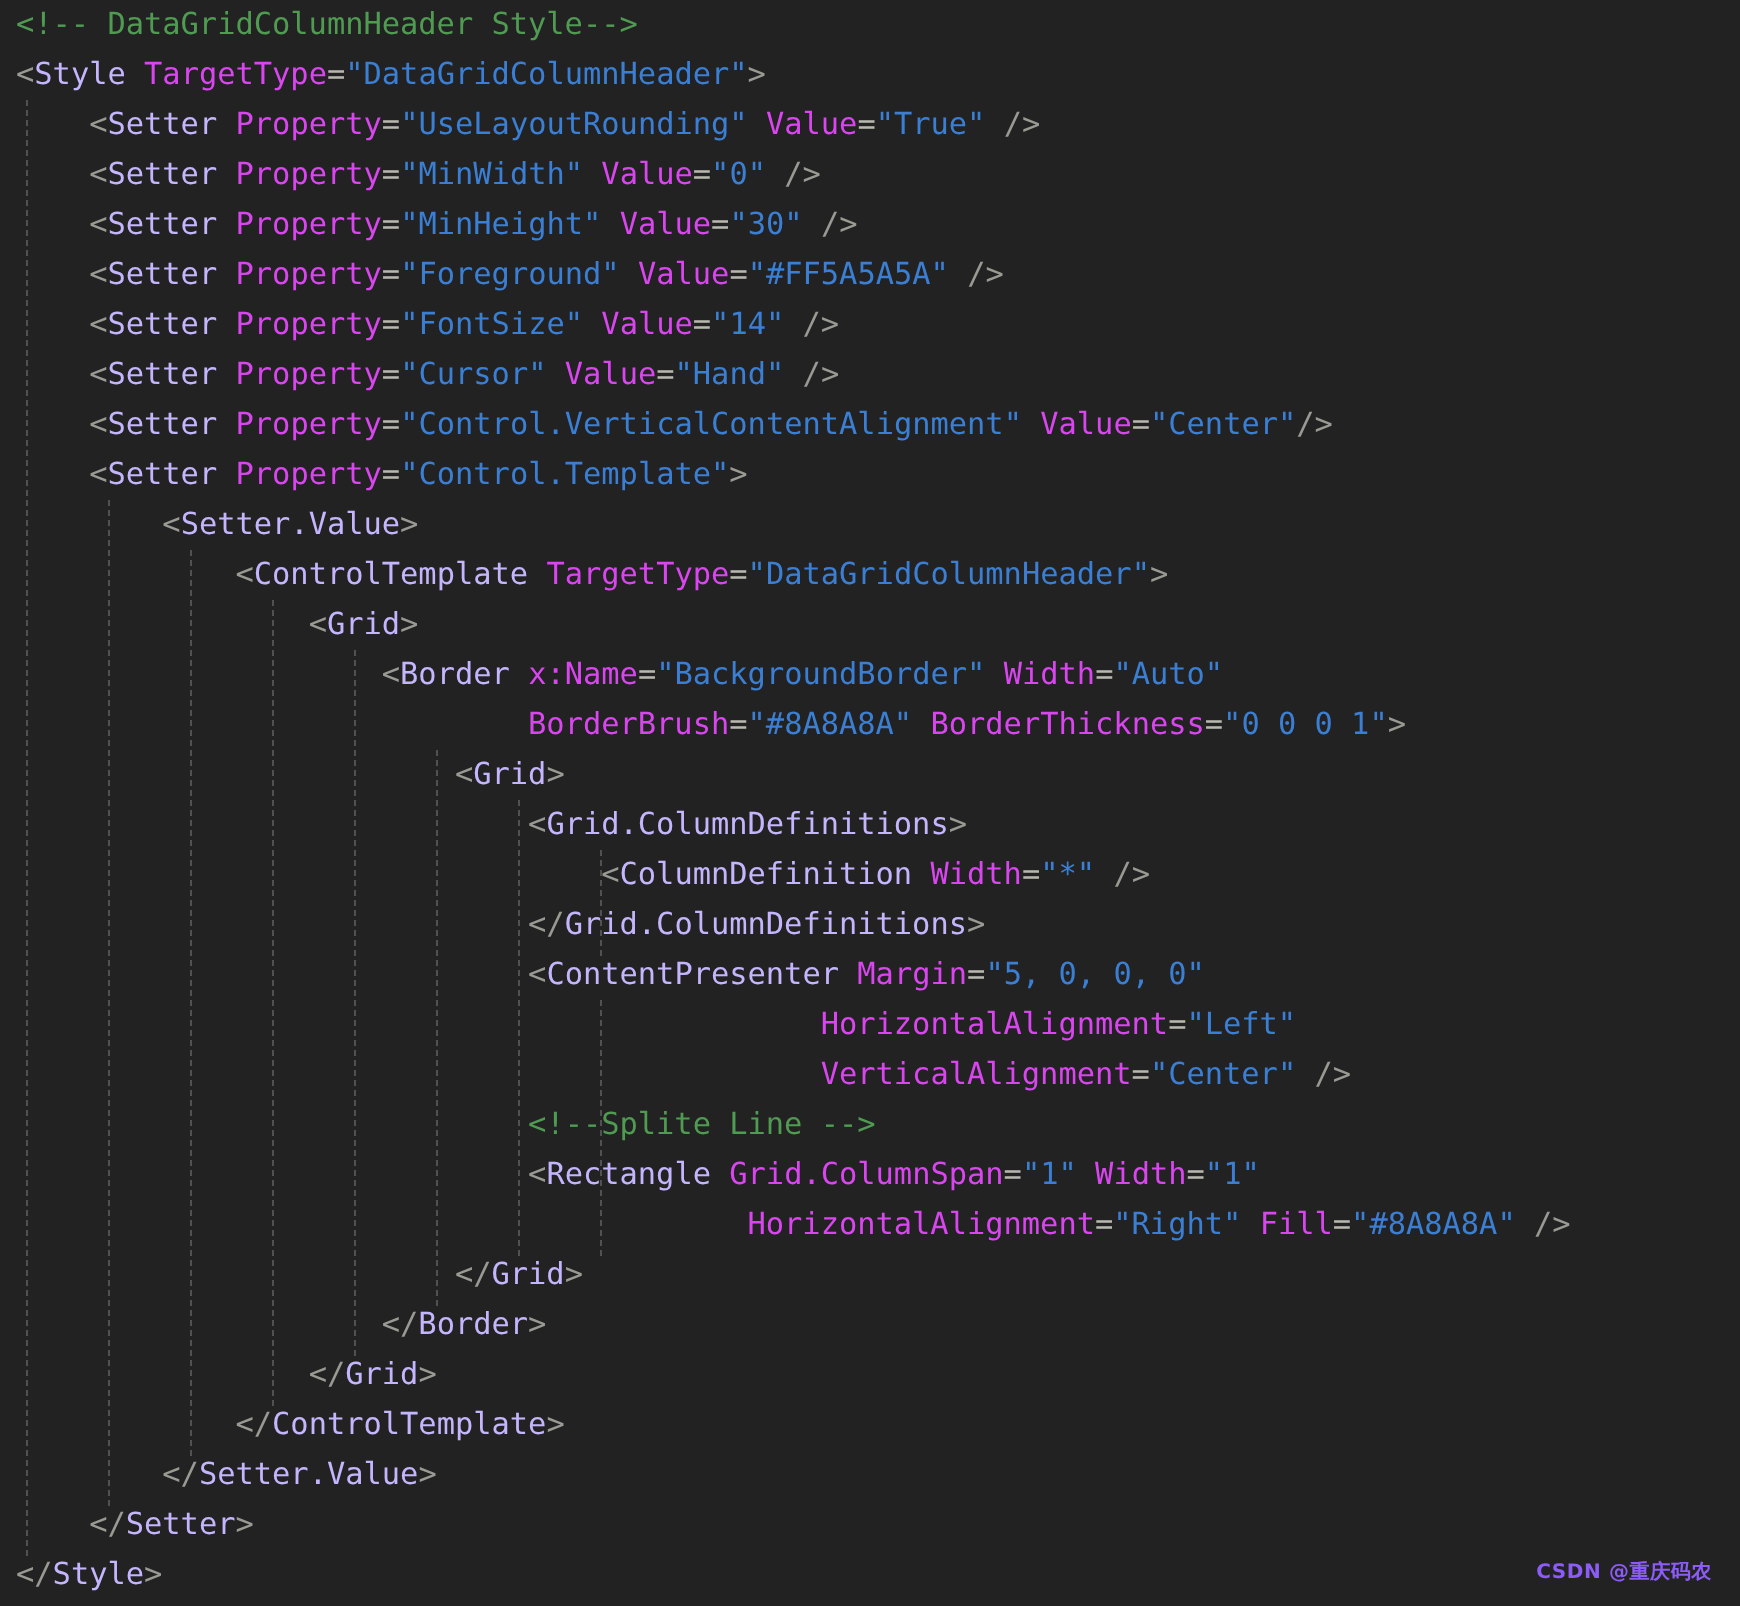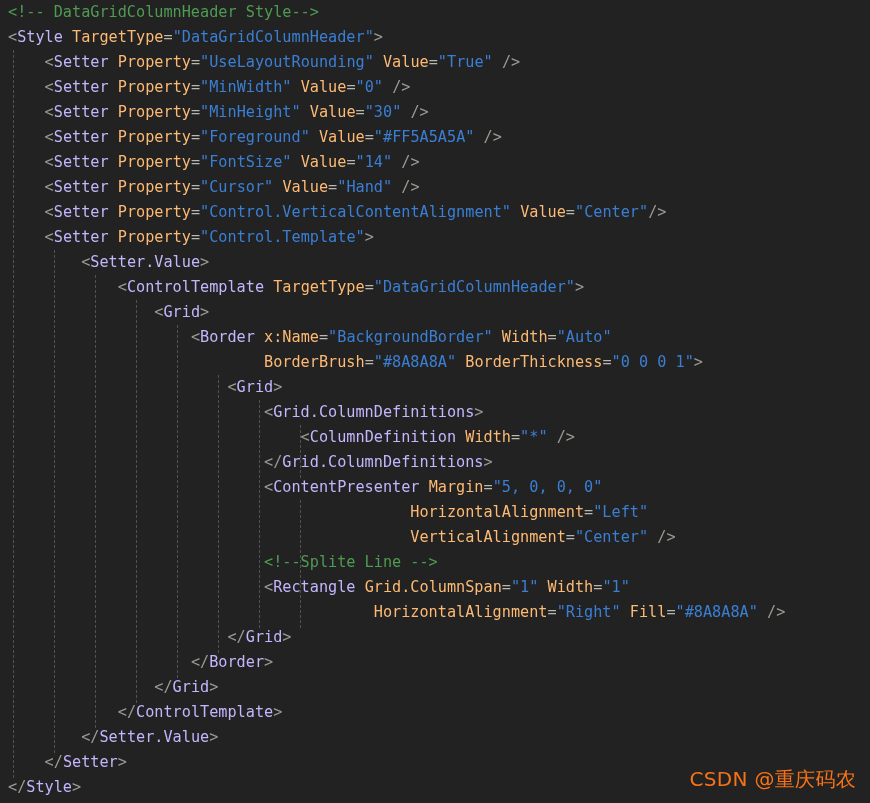--- a/index.html
+++ b/index.html
@@ -43,34 +43,35 @@
   }
   .line {
     height: 25px;
     white-space: pre;
     padding-left: 8px;
   }
   
   .cm  { color: #4f9b52; }            
   .tg  { color: #c4b5fd; }            
   .br  { color: #9a9a94; }            
-  .at  { color: #fdba74; }            
+  .at  { color: #d946ef; }            
   .eq  { color: #b8b8b0; }            
   .vl  { color: #3b7fd4; }            
   .pl  { color: #d6d6cc; }            
   
   #watermark {
     position: absolute;
     right: 14px;
     bottom: 10px;
-    color: #f97316;
+    color: #8b5cf6;
     font-family: "DejaVu Sans", "Liberation Sans", sans-serif;
-    font-size: 20px;
+    font-size: 10px;
     letter-spacing: 0.3px;
     white-space: nowrap;
+    font-weight: bold;
   }
 </style>
 </head>
 <body>
 
 <div id="root">
 
   <div id="guides">
       <div class="guide" style="left: 13px; top: 50px; height: 728px;"></div>
       <div class="guide" style="left: 54px; top: 250px; height: 503px;"></div>

